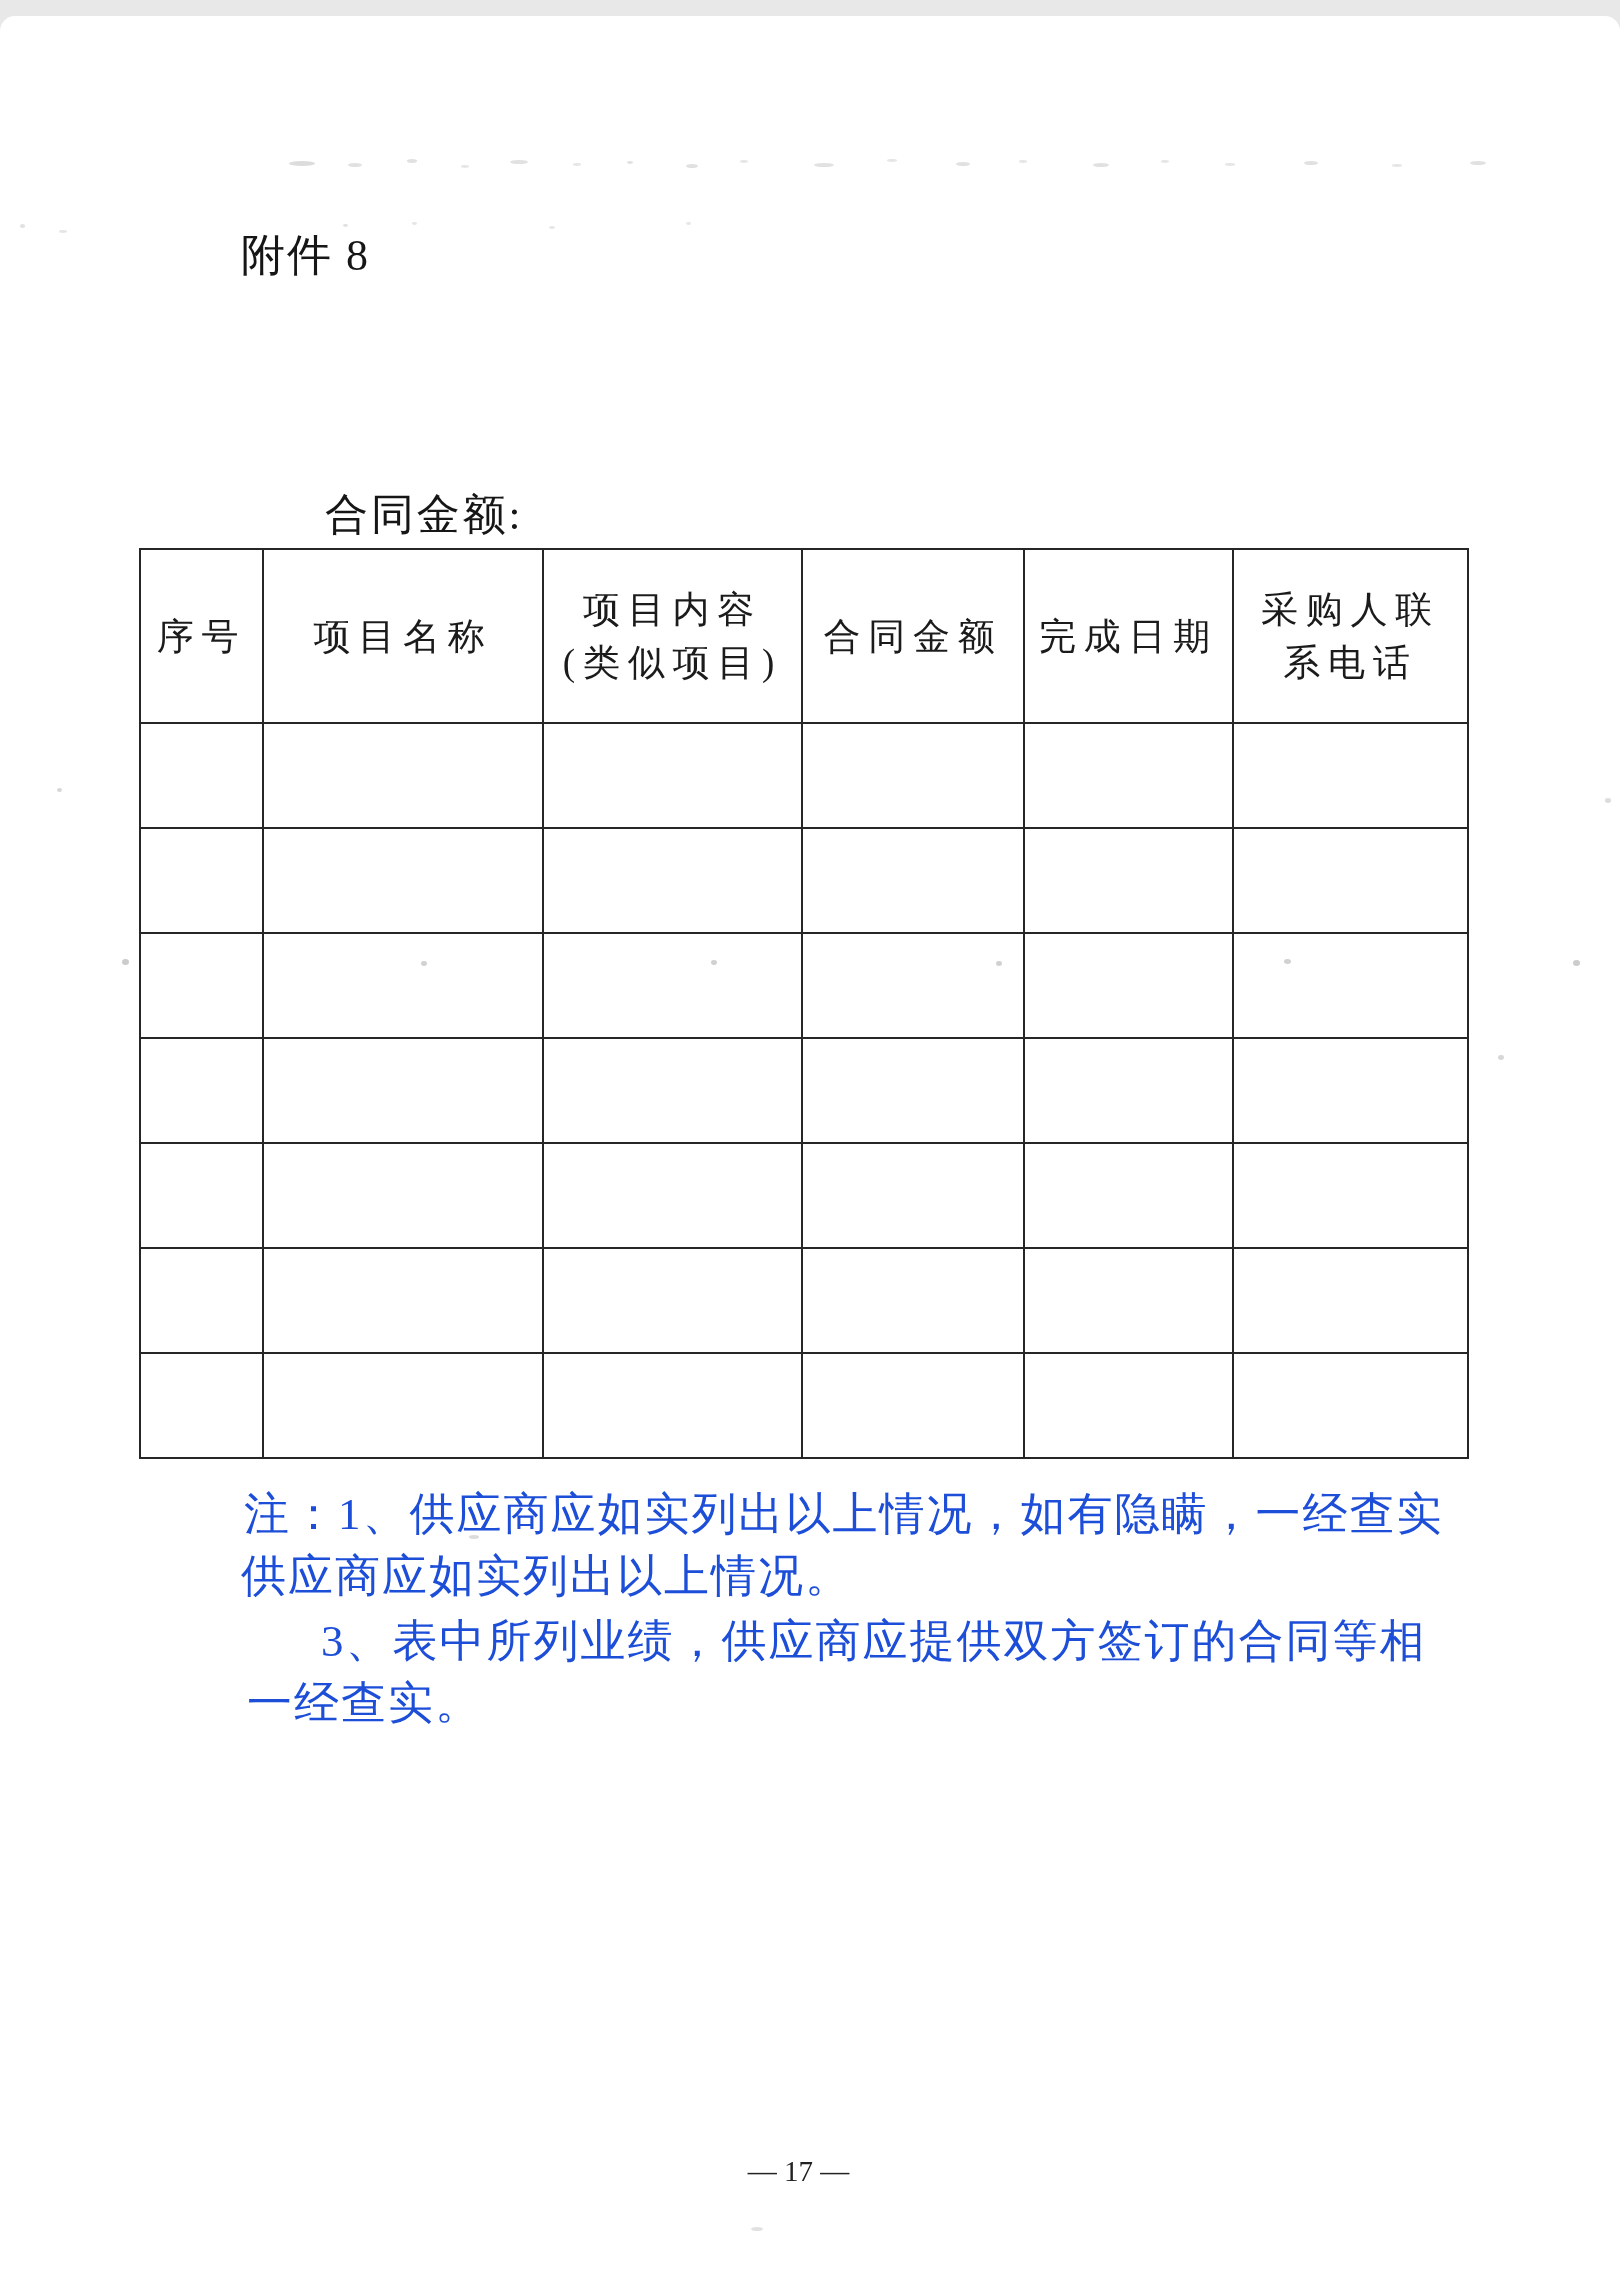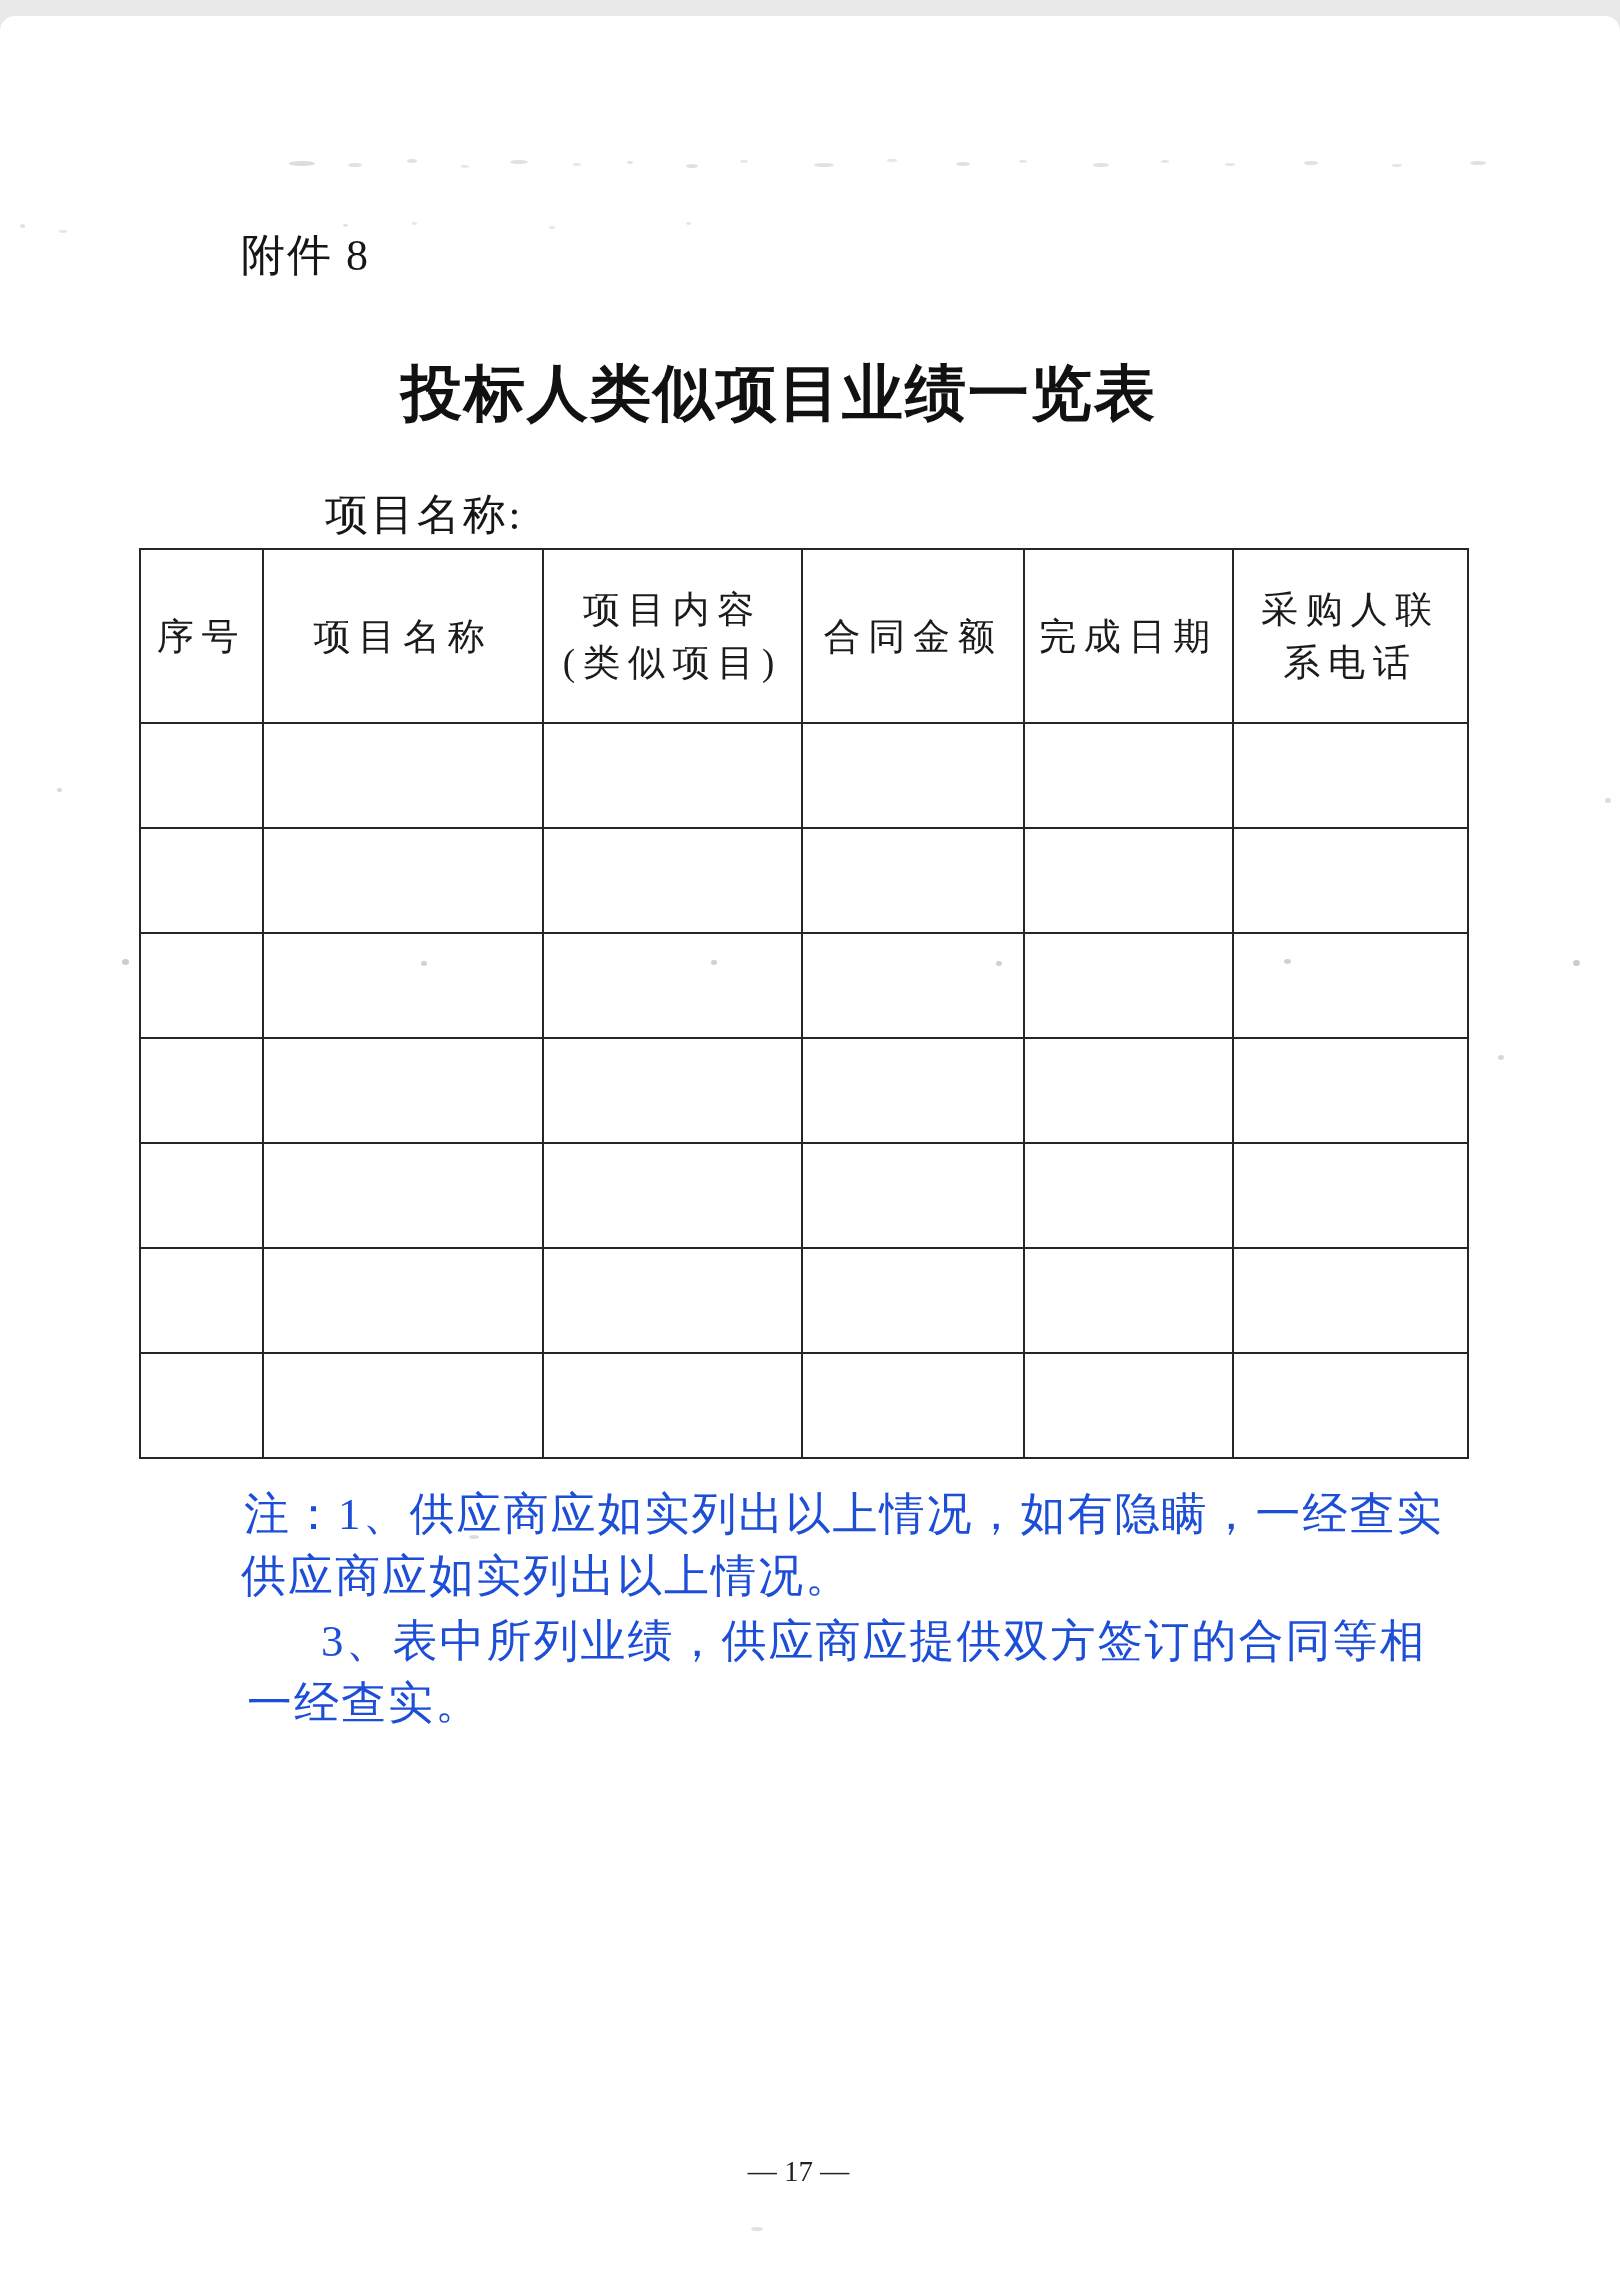--- a/index.html
+++ b/index.html
@@ -139,23 +139,22 @@
     <div class="speck" style="left:1573px;top:944px;width:6.9px;height:5.9px;opacity:.5"></div>
     <div class="speck" style="left:1498px;top:1039px;width:5.9px;height:4.9px;opacity:.4"></div>
     <div class="speck" style="left:57px;top:772px;width:4.9px;height:3.9px;opacity:.4"></div>
     <div class="speck" style="left:1605px;top:782px;width:5.9px;height:4.9px;opacity:.35"></div>
     <div class="speck" style="left:469px;top:1519px;width:9.8px;height:3.9px;opacity:.35"></div>
     <div class="speck" style="left:751px;top:2211px;width:11.8px;height:3.9px;opacity:.3"></div>
   </div>
 
   <div class="attachment">附件 8</div>
 
-  <div class="doc-title">投标人类似项目业绩一览表</div>
-
-  <div class="project-label">项目名称:</div>
+
+  <div class="project-label">合同金额:</div>
 
   <table class="perf-table">
     <colgroup>
       <col style="width:123px">
       <col style="width:280px">
       <col style="width:259px">
       <col style="width:222px">
       <col style="width:209px">
       <col style="width:235px">
     </colgroup>

